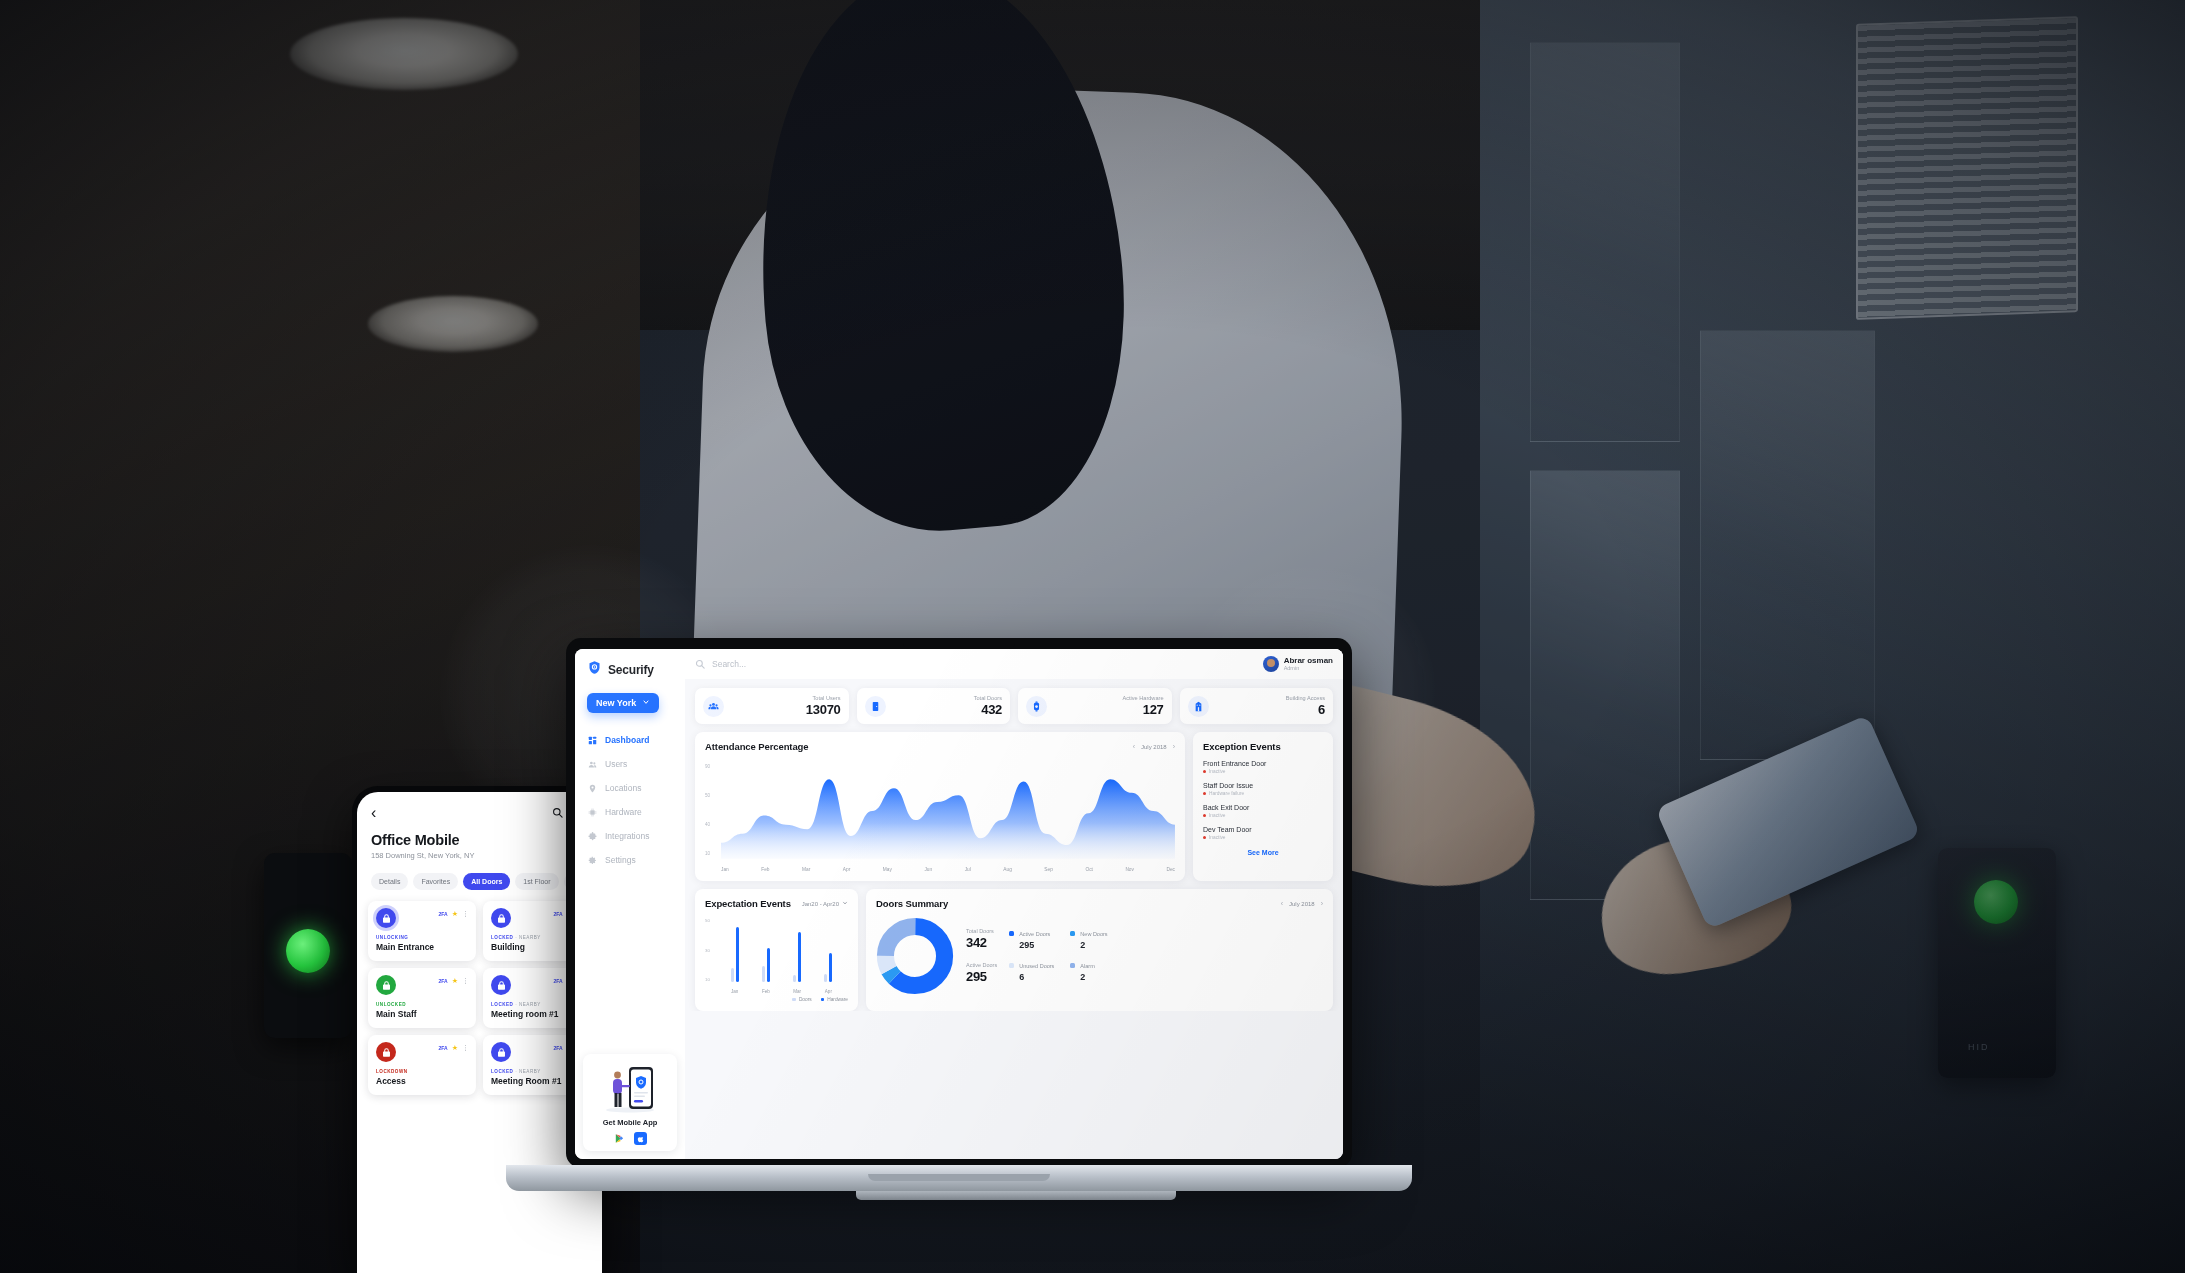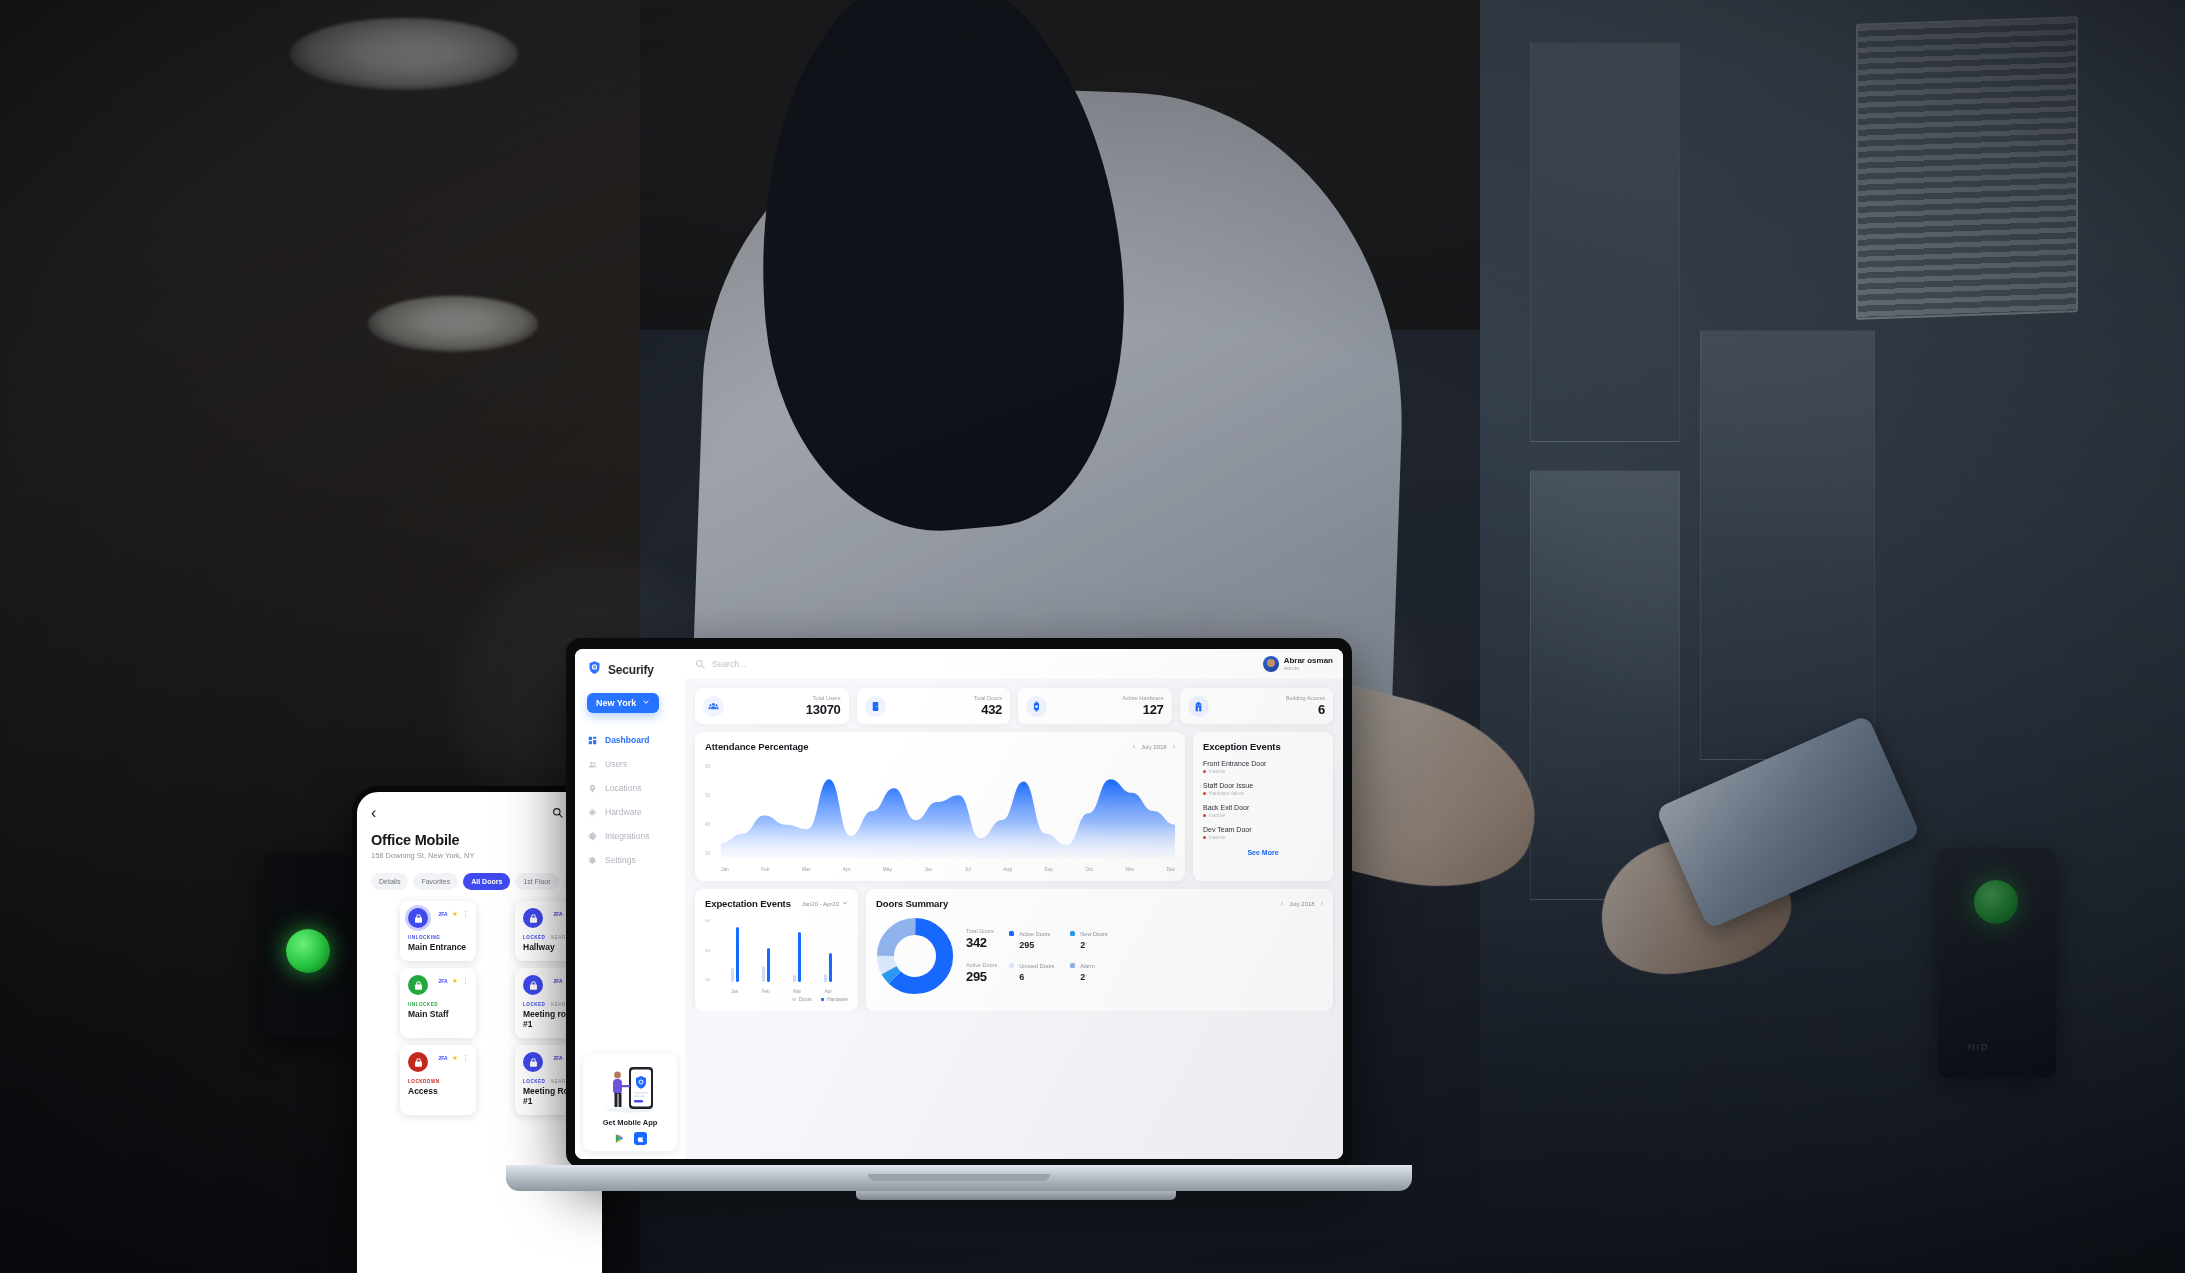--- a/index.html
+++ b/index.html
@@ -151,21 +151,21 @@
   .ph-tab {
     font-size: 7px; color: #6e737c; background: #f2f3f6;
     border-radius: 9px; padding: 5px 8px; white-space: nowrap;
   }
   .ph-tab.active { background: #4049ee; color: #fff; font-weight: 700; }
   .ph-grid {
     display: grid; grid-template-columns: 1fr 1fr; gap: 7px; padding: 3px 11px;
   }
   .ph-card {
     background: #fff; border-radius: 8px; padding: 7px 8px 9px 8px;
-    box-shadow: 0 2px 9px rgba(20,25,40,.13); position: relative; min-height: 52px; margin-left: 32px;
+    box-shadow: 0 2px 9px rgba(20,25,40,.13); position: relative; min-height: 52px;
   }
   .ph-card-row { display: flex; align-items: flex-start; justify-content: space-between; }
   .lock-badge {
     width: 20px; height: 20px; border-radius: 50%;
     display: flex; align-items: center; justify-content: center;
     color: #fff; font-size: 10px;
   }
   .lock-badge.unlocking { background: #4049ee; box-shadow: 0 0 0 3px rgba(64,73,238,.26); }
   .lock-badge.locked { background: #4049ee; }
   .lock-badge.unlocked { background: #22a83f; }
@@ -438,21 +438,21 @@
                 <rect x="11.2" y="15.4" width="1.6" height="3.4" rx=".8" fill="#fff"></rect>
               </svg>
             </div>
             <div class="ph-card-meta">
               <span class="meta-2fa">2FA</span>
               <span class="meta-star">★</span>
               <span class="meta-dots">⋮</span>
             </div>
           </div>
           <div class="ph-status s-locked"><span>LOCKED</span><span class="nearby"> · NEARBY</span></div>
-          <div class="ph-name">Hallway</div>
+          <div class="ph-name">Building</div>
         </div>
         <div class="ph-card">
           <div class="ph-card-row">
             <div class="lock-badge unlocked">
               <svg width="11" height="11" viewBox="0 0 24 24" fill="#fff">
                 <path d="M7 10V7.5a5 5 0 0 1 10 0V10h1.2a1.4 1.4 0 0 1 1.4 1.4v8.2A1.4 1.4 0 0 1 18.2 21H5.8a1.4 1.4 0 0 1-1.4-1.4v-8.2A1.4 1.4 0 0 1 5.8 10H7zm2.2 0h5.6V7.5a2.8 2.8 0 0 0-5.6 0V10z"></path>
                 <circle cx="12" cy="15" r="1.7" fill="#fff"></circle>
                 <rect x="11.2" y="15.4" width="1.6" height="3.4" rx=".8" fill="#fff"></rect>
               </svg>
             </div>

